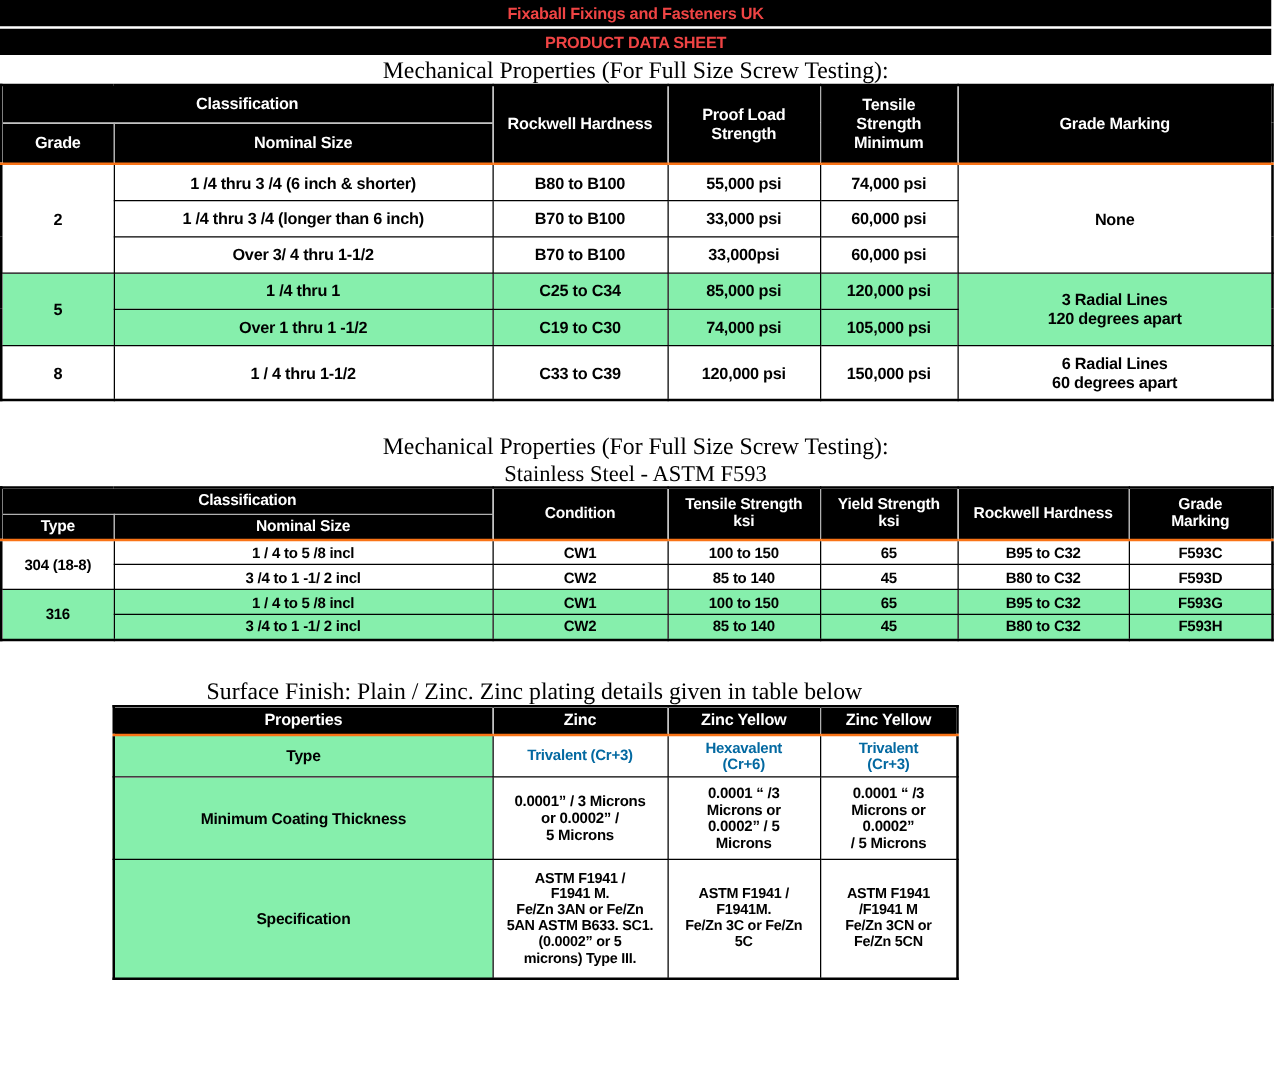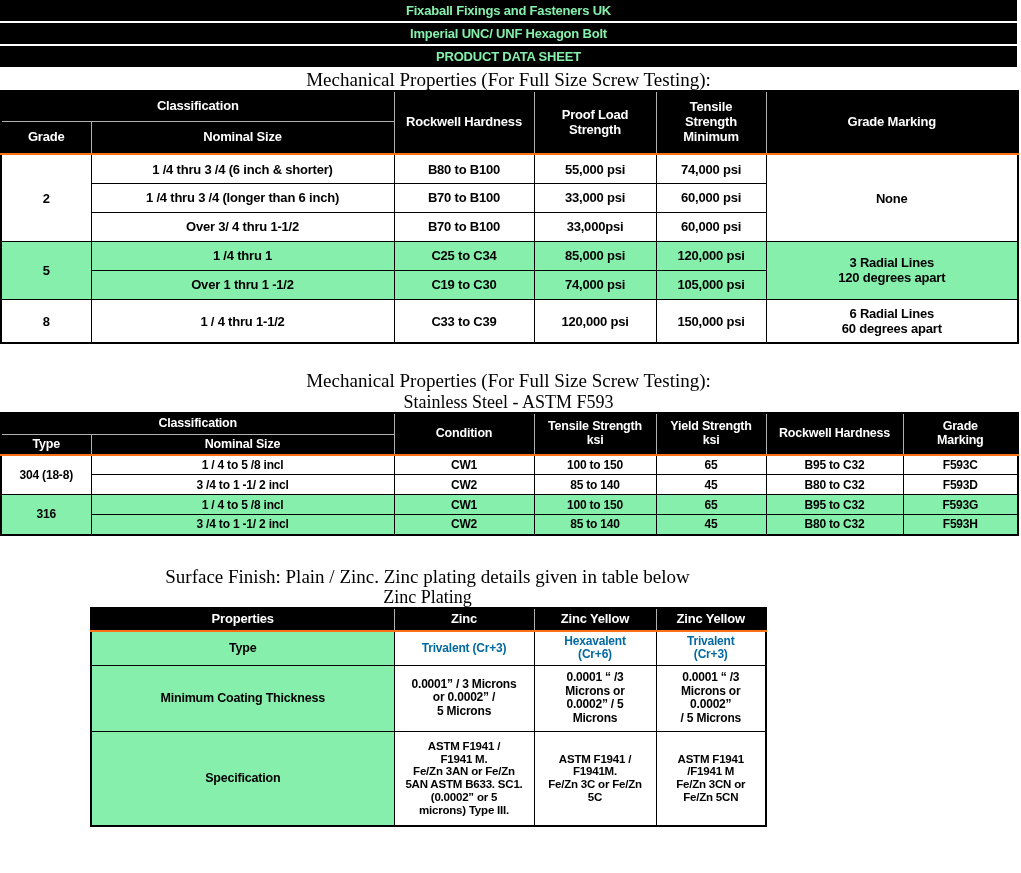--- a/index.html
+++ b/index.html
@@ -6,21 +6,21 @@
   html,body { background:#ffffff; }
   body {
     width:1021px; height:873px; overflow:hidden;
     font-family:"Liberation Sans", sans-serif;
     -webkit-font-smoothing:antialiased;
   }
   .page { width:1017px; }
 
   
   .bar {
-    height:21px; background:#000; color:#86efac;
+    height:21px; background:#000; color:#ef4444;
     font-size:13px; font-weight:bold; text-align:center; line-height:21px;
     margin-bottom:2px; letter-spacing:-0.2px;
   }
 
   
   .title-serif {
     font-family:"Liberation Serif", serif;
     font-size:19px; color:#000; text-align:center; line-height:1.12;
   }
   .title-serif .sub { font-size:18px; }
@@ -72,21 +72,20 @@
   .tbl3 td { font-size:12px; line-height:1.12; }
   .tbl3 td.small { font-size:11.5px;margin-top:44px; }
   .tbl3 td.label { font-size:12.5px; }
 </style>
 </head>
 <body>
 
 <div class="page">
 
   <div class="bar">Fixaball Fixings and Fasteners UK</div>
-  <div class="bar">Imperial UNC/ UNF Hexagon Bolt</div>
   <div class="bar">PRODUCT DATA SHEET</div>
 
   <div class="title-serif t1">
     <div>Mechanical Properties (For Full Size Screw Testing):</div>
   </div>
 
   <table class="tbl1">
     <colgroup>
       <col style="width:90px">
         <col style="width:303px">
@@ -224,21 +223,20 @@
         <td class="shaded">85 to 140</td>
         <td class="shaded">45</td>
         <td class="shaded">B80 to C32</td>
         <td class="shaded">F593H</td>
       </tr>
     </tbody>
   </table>
 
   <div class="title-serif t3">
     <div>Surface Finish: Plain / Zinc. Zinc plating details given in table below</div>
-    <div class="sub">Zinc Plating</div>
   </div>
 
   <table class="tbl3">
     <colgroup>
       <col style="width:303px">
         <col style="width:140px">
         <col style="width:122px">
         <col style="width:110px">
     </colgroup>
     <thead>

